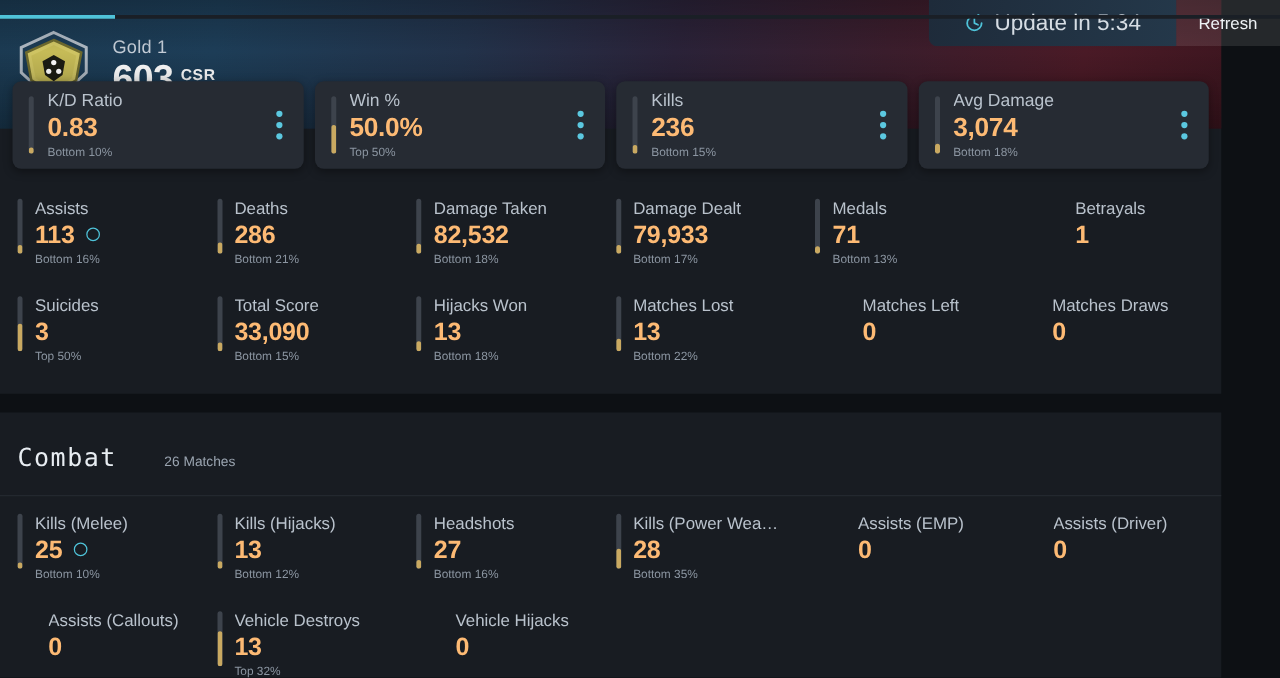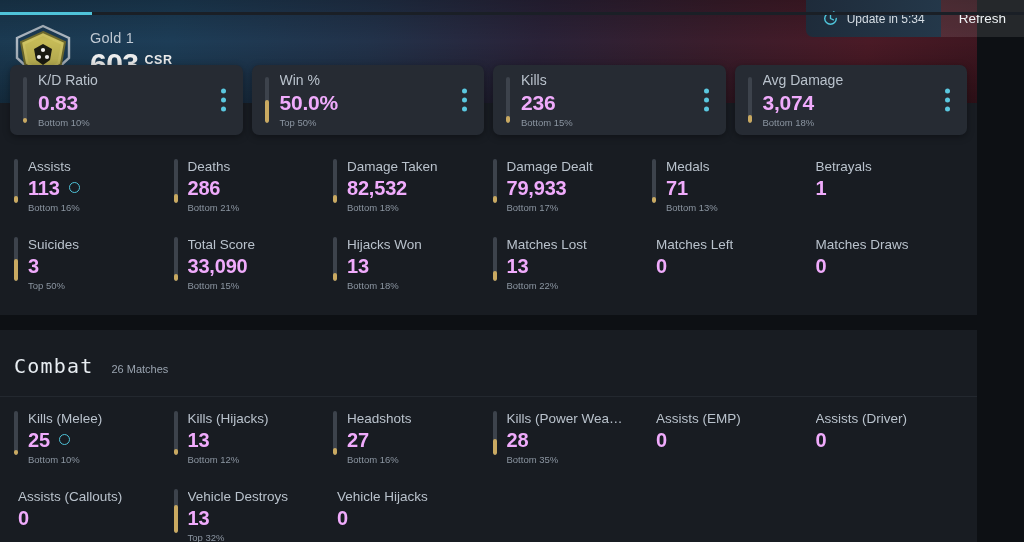--- a/index.html
+++ b/index.html
@@ -43,23 +43,23 @@
   .csr-row { display:flex; align-items:flex-end; margin-top:3px; }
   .csr-value { font-size:30px; font-weight:bold; color:#ffffff; letter-spacing:-.5px; line-height:1; }
   .csr-label { font-size:12.5px; font-weight:bold; color:#ffffff; margin-left:6px; margin-bottom:12px; letter-spacing:.5px; }
 
   
   .update-group {
     position:absolute; top:0; right:0; display:flex; height:37px; z-index:30;
     border-bottom-left-radius:7px; overflow:hidden;
   }
   .update-pill {
-    display:flex; align-items:center; gap:8px; padding:0 16px;
+    display:flex; align-items:center; gap:8px; padding:0 28px;
     background:linear-gradient(100deg,#1e2b3a 0%, #24384a 100%);
-    color:#d6dde4; font-size:12px;
+    color:#d6dde4; font-size:18px;
   }
   .timer-icon { width:17px; height:17px; display:block; }
   .refresh-btn {
     display:flex; align-items:center; padding:0 18px;
     background:rgba(255,255,255,0.10);
     color:#eef2f5; font-size:13.5px; cursor:pointer;
   }
 
   
   .panel { background:#181c22; width:977px; }
@@ -87,36 +87,36 @@
   .bar-wrap { width:4px; height:44px; background:#3d434c; border-radius:2px;
               display:flex; flex-direction:column; justify-content:flex-end; overflow:hidden; }
   .bar-wrap.tall { height:46px; }
   .bar-fill { width:100%; background:#c9a961; border-radius:2px; }
 
   .stat-body { display:flex; flex-direction:column; }
   .stat-label { font-size:13.5px; color:#b9c2cc; line-height:1.25; white-space:nowrap;
                 overflow:hidden; text-overflow:ellipsis; }
   .card .stat-label { font-size:14px; }
   .stat-value-row { display:flex; align-items:center; gap:9px; }
-  .stat-value { font-size:20px; font-weight:bold; color:#f0abfc; line-height:1.2; letter-spacing:-.2px; }
+  .stat-value { font-size:20px; font-weight:bold; color:#fdba74; line-height:1.2; letter-spacing:-.2px; }
   .card .stat-value { font-size:21px; }
   .stat-pct { font-size:9.5px; color:#8b95a1; margin-top:2px; }
   .spinner { width:11px; height:11px; border:1.6px solid #4fc3d9; border-radius:50%; display:block; }
 
   
   .grid { display:grid; grid-template-columns:repeat(6, 1fr); padding:0 10px; }
   .grid.combat-grid { grid-template-columns:repeat(6, 1fr); }
   .cell { display:flex; padding:14px 6px 10px 4px; min-height:74px; }
   .cell .bar-wrap { margin-right:10px; flex:0 0 4px; }
-  .cell.nobar { padding-left:8px; }
+  .cell.nobar { padding-left:8px;justify-content:center; }
   .cell .stat-body { min-width:0; }
 
   
   .panel-combat { margin-top:15px; padding-bottom:6px; }
-  .section-head { display:flex; align-items:baseline; gap:18px; padding:24px 0 18px 14px;
+  .section-head { display:flex; align-items:baseline; gap:38px; padding:24px 0 18px 14px;
                   border-bottom:1px solid #23282f; }
   .section-title {
     font-size:20px; color:#e8edf2; letter-spacing:1.2px;
     font-family:"DejaVu Sans Mono", monospace; font-weight:normal;
   }
   .section-count { font-size:11px; color:#9aa4b0; }
 </style>
 </head>
 <body>
 

